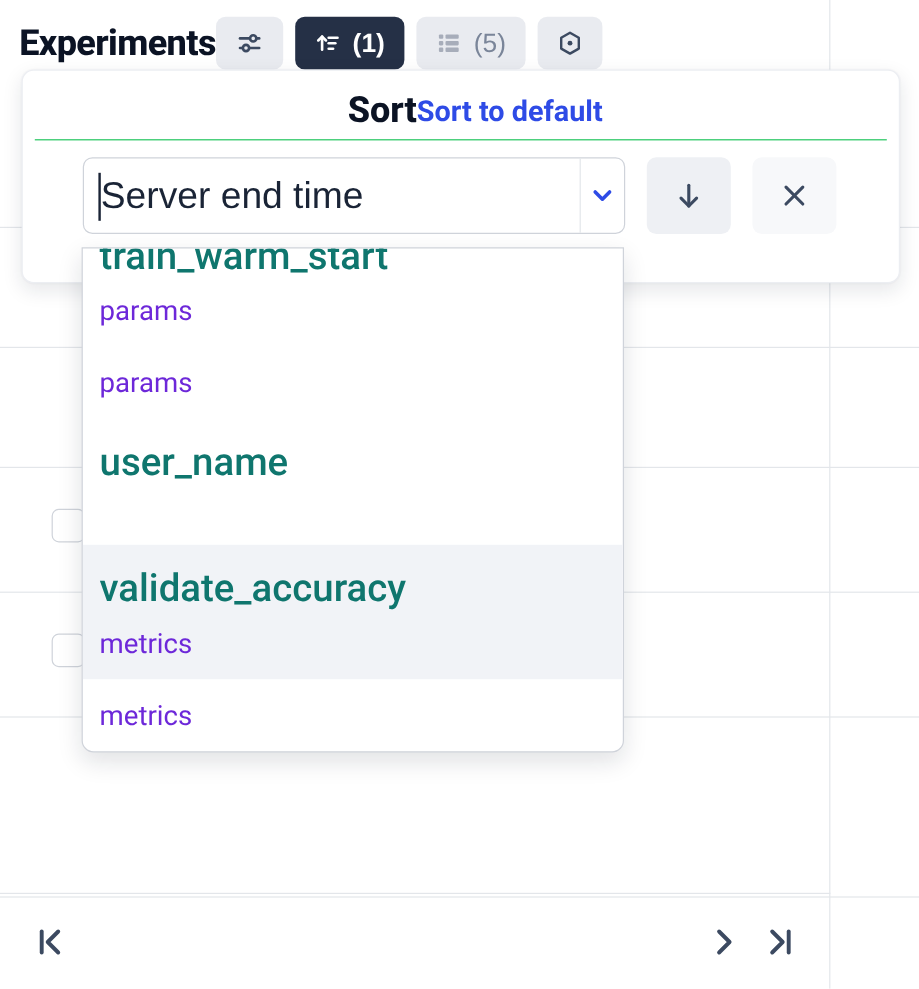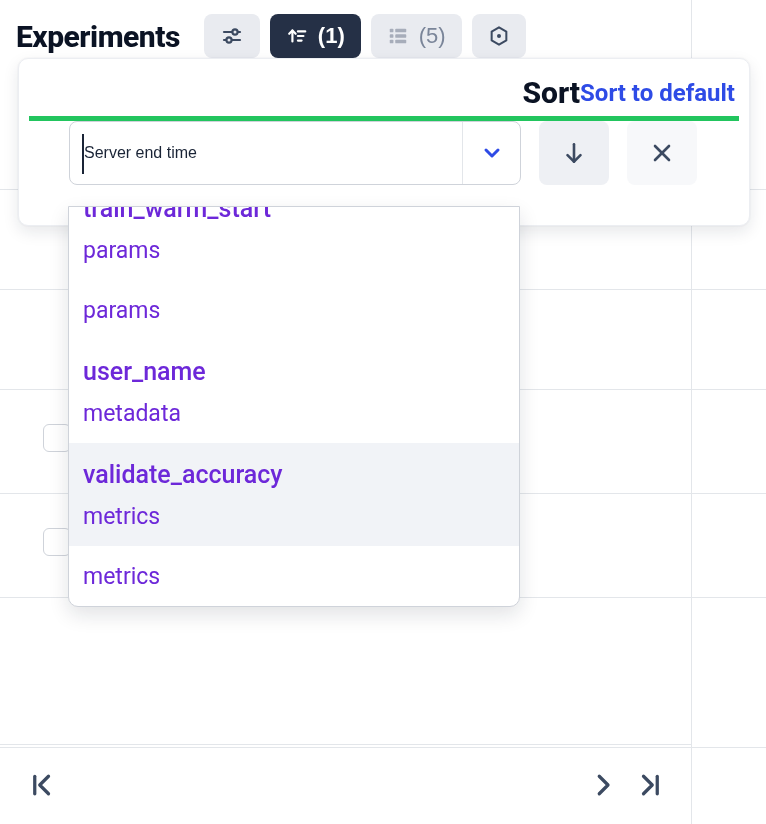--- a/index.html
+++ b/index.html
@@ -41,21 +41,20 @@
       width: 1px;
       background: #e3e6ea;
     }
 
     
     .header {
       position: relative;
       padding: 14px 16px 12px 16px;
       display: flex;
       align-items: center;
-      gap: 24px;
       z-index: 2;
     }
     .page-title {
       font-size: 30px;
       font-weight: 800;
       letter-spacing: -0.5px;
       color: #0b1324;
     }
     .toolbar {
       display: flex;
@@ -90,24 +89,24 @@
       background: #fff;
       border: 1px solid #eceef2;
       border-radius: 10px;
       box-shadow: 0 6px 16px rgba(18,25,45,0.10), 0 0 0 1px rgba(18,25,45,0.02);
       z-index: 5;
       padding: 14px 20px 40px 20px;
     }
     .sort-head {
       display: flex;
       align-items: center;
-      justify-content: flex-end;
+      justify-content: center;
       padding: 6px 4px 6px 28px;
-      border-bottom: 5px solid #22c55e;
-      margin: -4px -10px 0 -10px;
+      border-bottom: 1px solid #22c55e;
+      margin: -4px -10px 14px -10px;
     }
     .sort-title {
       font-size: 30px;
       font-weight: 800;
       color: #0b1324;
     }
     .reset-link {
       font-size: 24px;
       font-weight: 700;
       color: #2e4be6;
@@ -129,21 +128,21 @@
       display: flex;
       align-items: center;
       background: #fff;
       padding: 0 0 0 14px;
     }
     .combo input {
       flex: 1;
       border: none;
       outline: none;
       height: 100%;
-      font-size: 16px;
+      font-size: 31px;
       color: #701a75;
       background: transparent;
     }
     .combo input::placeholder { color: #1a2436; }
     .combo-caret {
       width: 58px;
       height: 100%;
       border-left: 1.5px solid #e3e6ea;
       display: flex;
       align-items: center;
@@ -185,30 +184,30 @@
       z-index: 20;
       overflow: hidden;
       box-shadow: 0 8px 20px rgba(18,25,45,0.12);
     }
     .opt {
       padding: 17px 14px 16px 14px;
       cursor: pointer;
     }
     .opt.first { padding-top: 0; margin-top: -13px; }
     .opt .name {
-      font-size: 25px;
+      font-size: 32px;
       font-weight: 500;
-      color: #6d28d9;
+      color: #0f766e;
       margin-bottom: 14px;
     }
     .opt .cat {
       font-size: 23px;
       color: #6d28d9;
     }
-    .opt.hover { background: #f1f3f7; }
+    .opt.hover { background: #f1f3f7; margin-top: 20px; }
 
     
     .pager {
       position: absolute;
       left: 0; right: 74px;
       bottom: 0;
       height: 80px;
       border-top: 1px solid #e3e6ea;
       display: flex;
       align-items: center;
@@ -327,21 +326,20 @@
 <div class="dropdown">
   <div class="opt first">
     <div class="name">train_warm_start</div>
     <div class="cat">params</div>
   </div>
   <div class="opt">
     <div class="cat">params</div>
   </div>
   <div class="opt">
     <div class="name">user_name</div>
-    <div class="cat">metadata</div>
   </div>
   <div class="opt hover">
     <div class="name">validate_accuracy</div>
     <div class="cat">metrics</div>
   </div>
   <div class="opt">
     <div class="cat">metrics</div>
   </div>
 </div>
 

